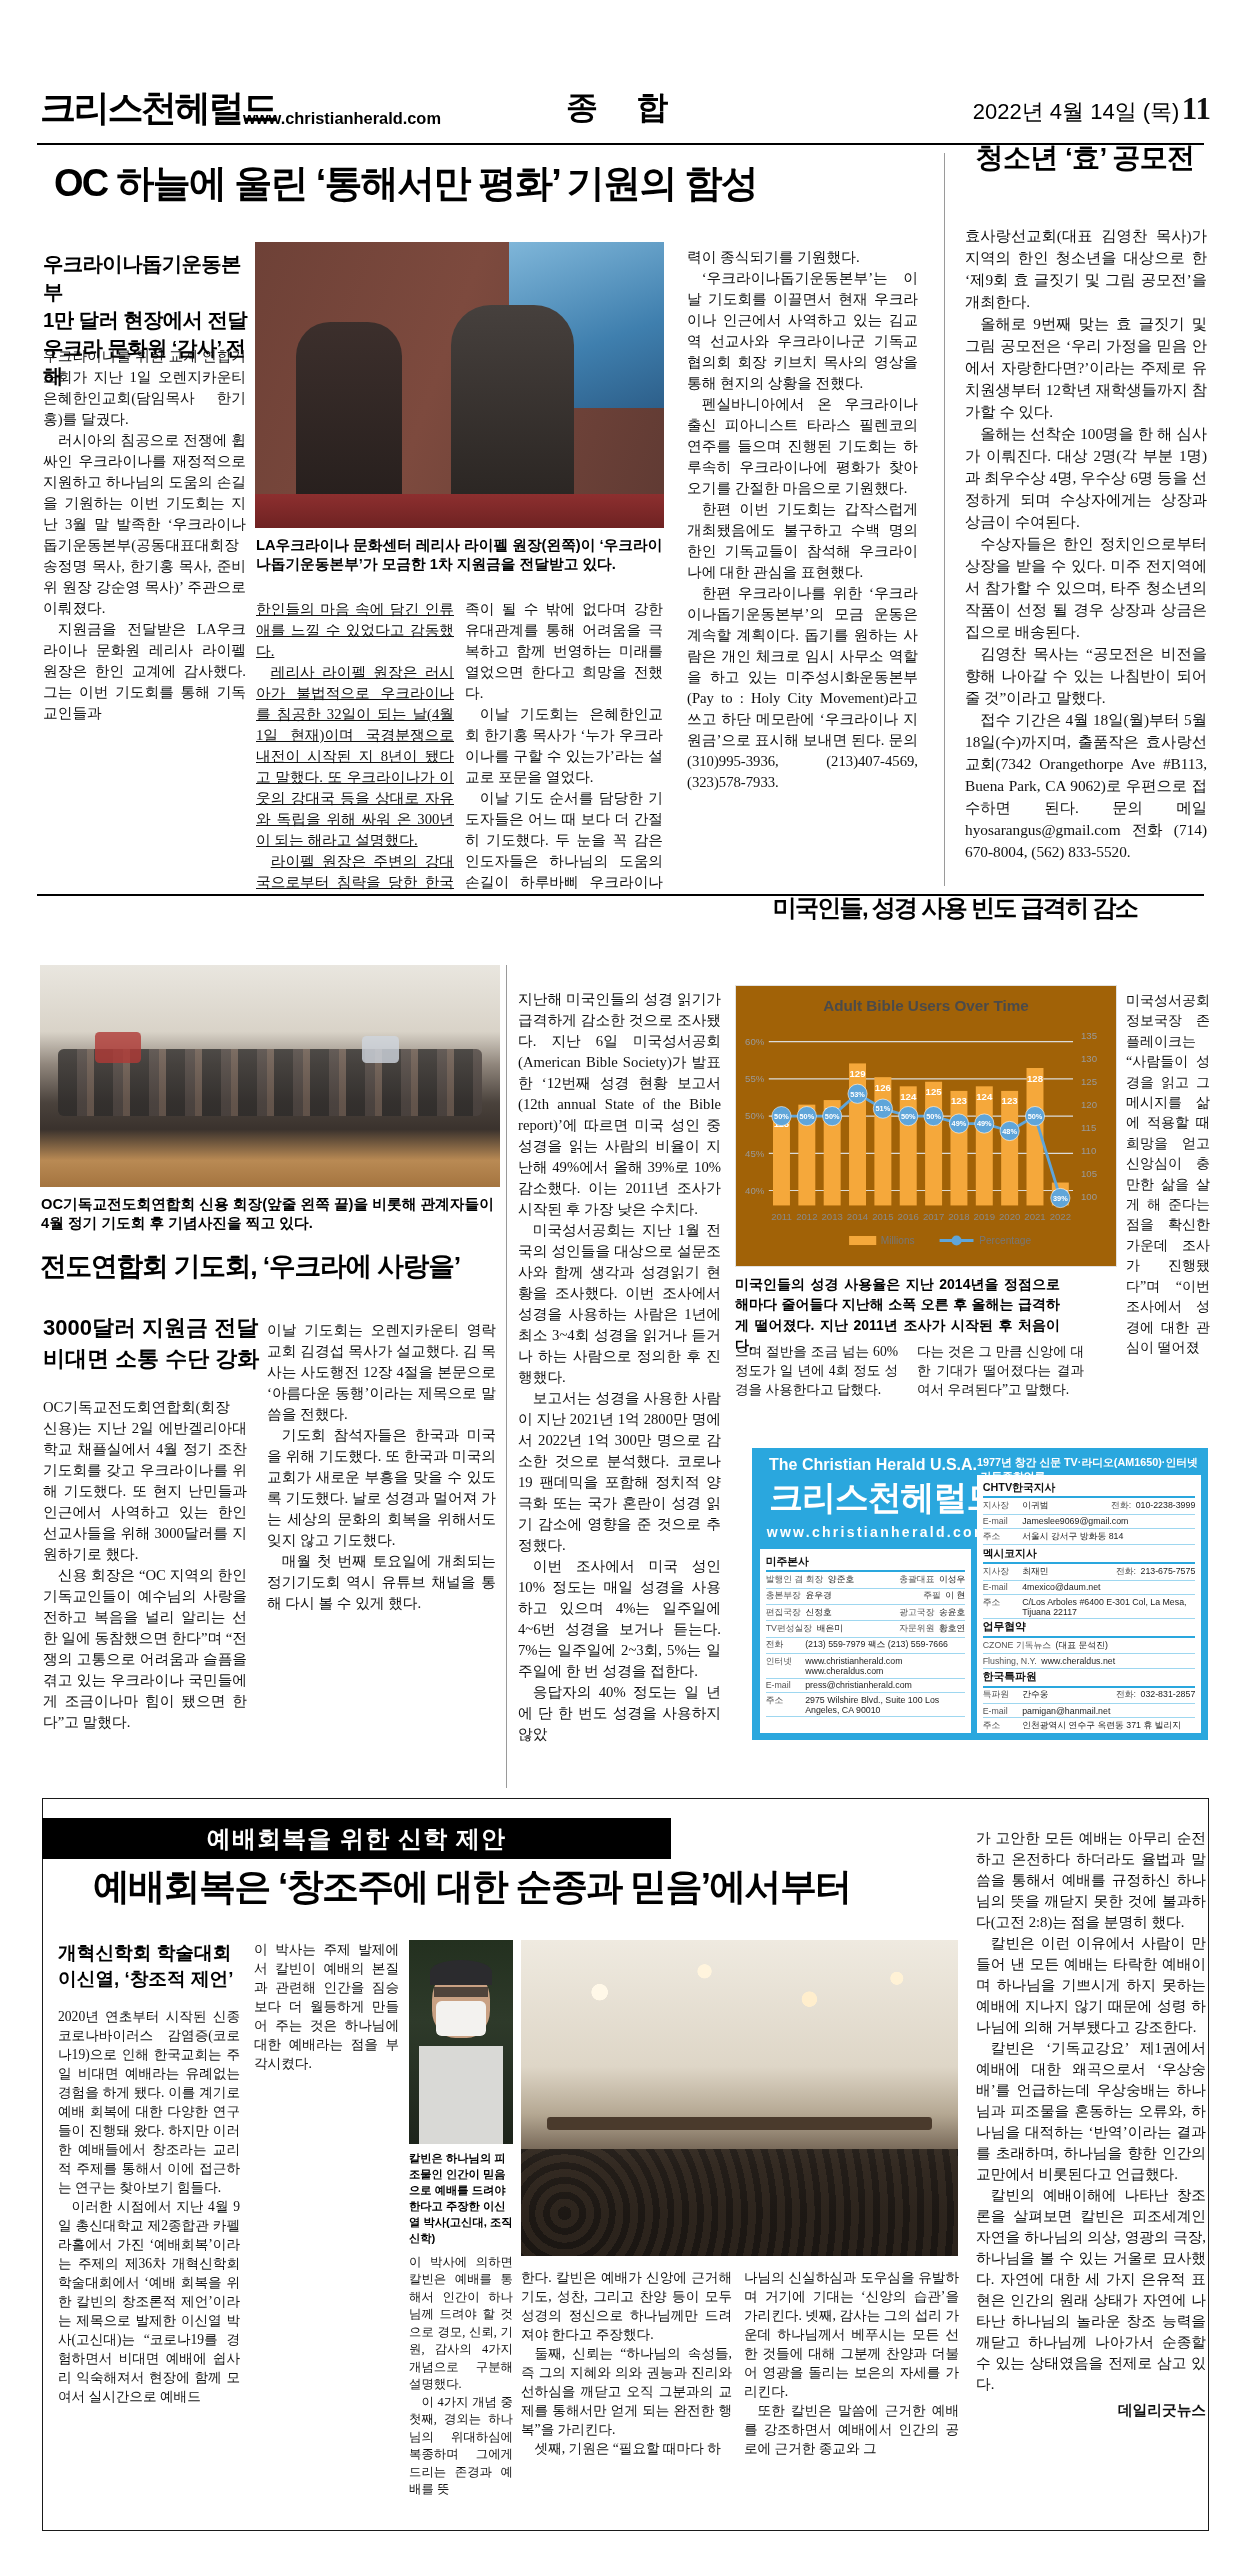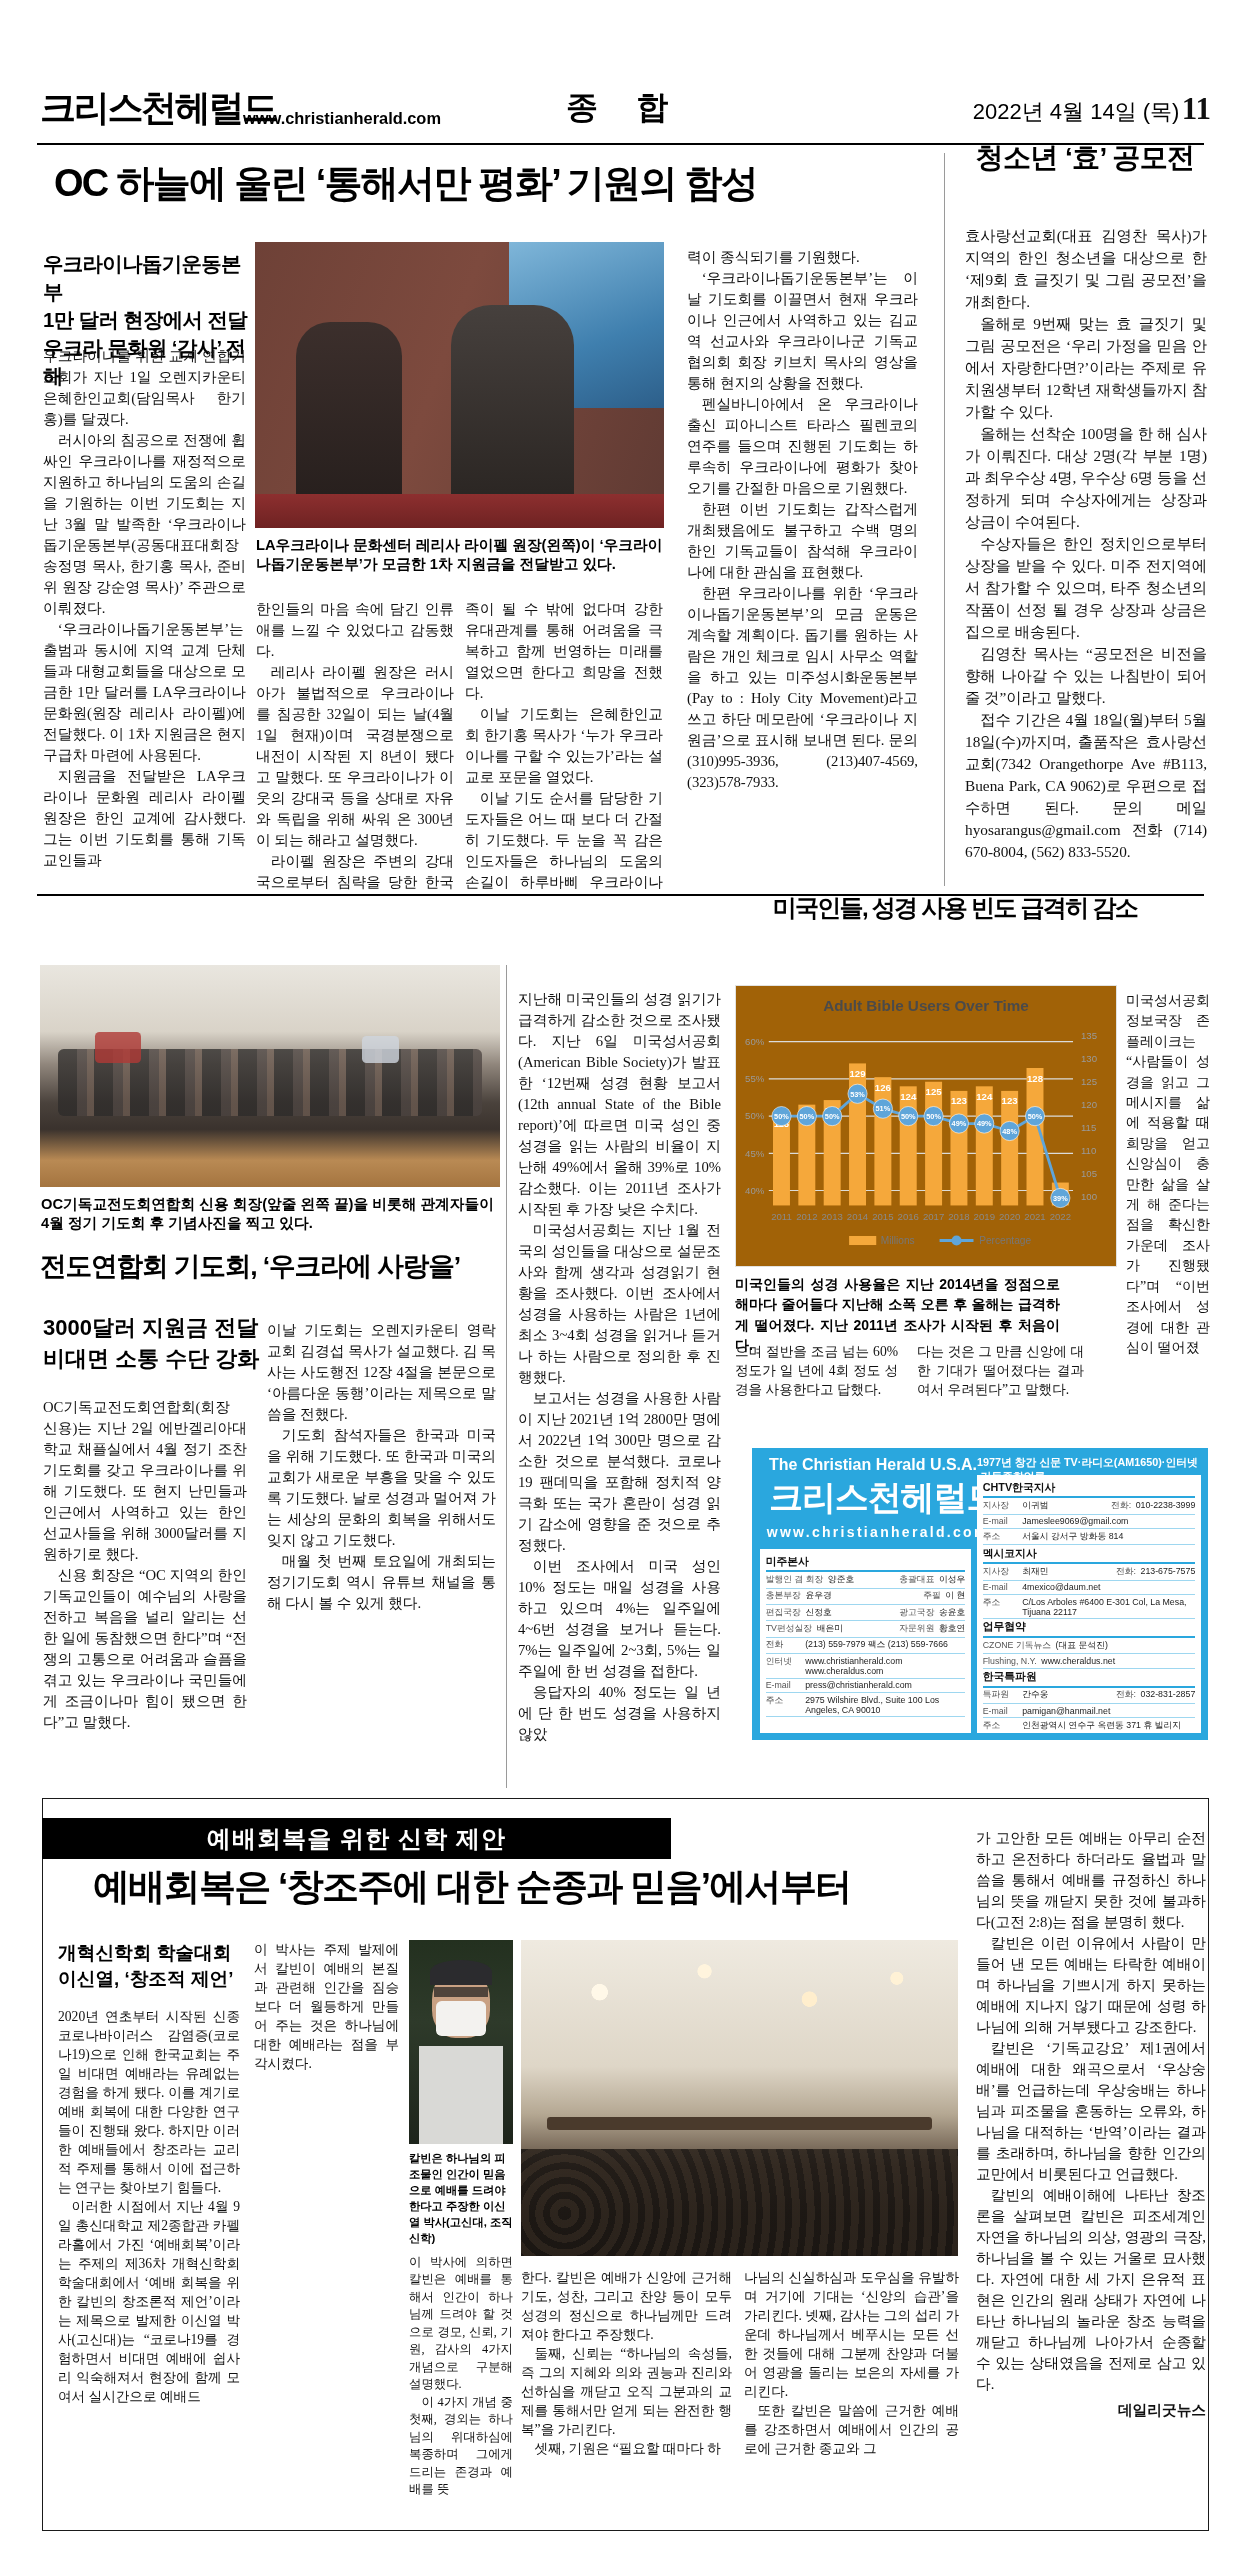--- a/index.html
+++ b/index.html
@@ -67,33 +67,32 @@
 
   <div class="abs subhead" style="left:43px;top:250px;width:209px;font-size:20.4px;line-height:28px;letter-spacing:-0.6px;">
       <span class="subline">우크라이나돕기운동본부</span>
       <span class="subline">1만 달러 현장에서 전달</span>
       <span class="subline">우크라 문화원 ‘감사’ 전해</span>
     </div>
 
   <div class="abs bodycol" style="left:43px;top:346px;width:203px;height:543px;">
       <p class="para">우크라이나를 위한 교계 연합기도회가 지난 1일 오렌지카운티 은혜한인교회(담임목사 한기홍)를 달궜다.</p>
       <p class="para">러시아의 침공으로 전쟁에 휩싸인 우크라이나를 재정적으로 지원하고 하나님의 도움의 손길을 기원하는 이번 기도회는 지난 3월 말 발족한 ‘우크라이나돕기운동본부(공동대표대회장 송정명 목사, 한기홍 목사, 준비위 원장 강순영 목사)’ 주관으로 이뤄졌다.</p>
-      <p class="para">‘우크라이나돕기운동본부’는 출범과 동시에 지역 교계 단체들과 대형교회들을 대상으로 모금한 1만 달러를 LA우크라이나 문화원(원장 레리사 라이펠)에 전달했다. 이 1차 지원금은 현지 구급차 마련에 사용된다.</p>
       <p class="para">지원금을 전달받은 LA우크라이나 문화원 레리사 라이펠 원장은 한인 교계에 감사했다. 그는 이번 기도회를 통해 기독교인들과</p>
     </div>
 
   <div class="photo" style="left:255px;top:242px;width:409px;height:286px;background:linear-gradient(110deg,#6e4137 0%,#7d4a3e 45%,#5f3a33 100%);">
     <div class="decor" style="left:62%;top:0;width:38%;height:58%;background:linear-gradient(160deg,#7fb6d9 0%,#3f7fae 60%,#2d5f8a 100%);"></div>
     <div class="decor" style="left:10%;top:28%;width:26%;height:72%;background:linear-gradient(#3c2f2c,#241d1b);border-radius:34px 34px 0 0;"></div>
     <div class="decor" style="left:48%;top:22%;width:30%;height:78%;background:linear-gradient(#46403d,#27221f);border-radius:40px 40px 0 0;"></div>
     <div class="decor" style="left:0;bottom:0;width:100%;height:12%;background:linear-gradient(#8d2f2f,#6e2222);"></div>
   </div>
   <div class="abs caption" style="left:256px;top:536px;width:407px;">LA우크라이나 문화센터 레리사 라이펠 원장(왼쪽)이 ‘우크라이나돕기운동본부’가 모금한 1차 지원금을 전달받고 있다.</div>
 
-  <div class="abs bodycol" style="left:256px;top:599px;width:198px;height:291px;">
+  <div class="abs bodycol" style="left:256px;top:599px;width:198px;height:291px;text-decoration:underline;">
       <p class="para">한인들의 마음 속에 담긴 인류애를 느낄 수 있었다고 감동했다.</p>
       <p class="para">레리사 라이펠 원장은 러시아가 불법적으로 우크라이나를 침공한 32일이 되는 날(4월 1일 현재)이며 국경분쟁으로 내전이 시작된 지 8년이 됐다고 말했다. 또 우크라이나가 이웃의 강대국 등을 상대로 자유와 독립을 위해 싸워 온 300년이 되는 해라고 설명했다.</p>
       <p class="para">라이펠 원장은 주변의 강대국으로부터 침략을 당한 한국과 우크라이나는 정서적으로 통하는 민</p>
     </div>
   <div class="abs bodycol" style="left:465px;top:599px;width:198px;height:291px;">
       <p class="para">족이 될 수 밖에 없다며 강한 유대관계를 통해 어려움을 극복하고 함께 번영하는 미래를 열었으면 한다고 희망을 전했다.</p>
       <p class="para">이날 기도회는 은혜한인교회 한기홍 목사가 ‘누가 우크라이나를 구할 수 있는가’라는 설교로 포문을 열었다.</p>
       <p class="para">이날 기도 순서를 담당한 기도자들은 어느 때 보다 더 간절히 기도했다. 두 눈을 꼭 감은 인도자들은 하나님의 도움의 손길이 하루바삐 우크라이나에 임해 모든 폭</p>
     </div>
   <div class="abs bodycol" style="left:687px;top:247px;width:231px;height:642px;">

